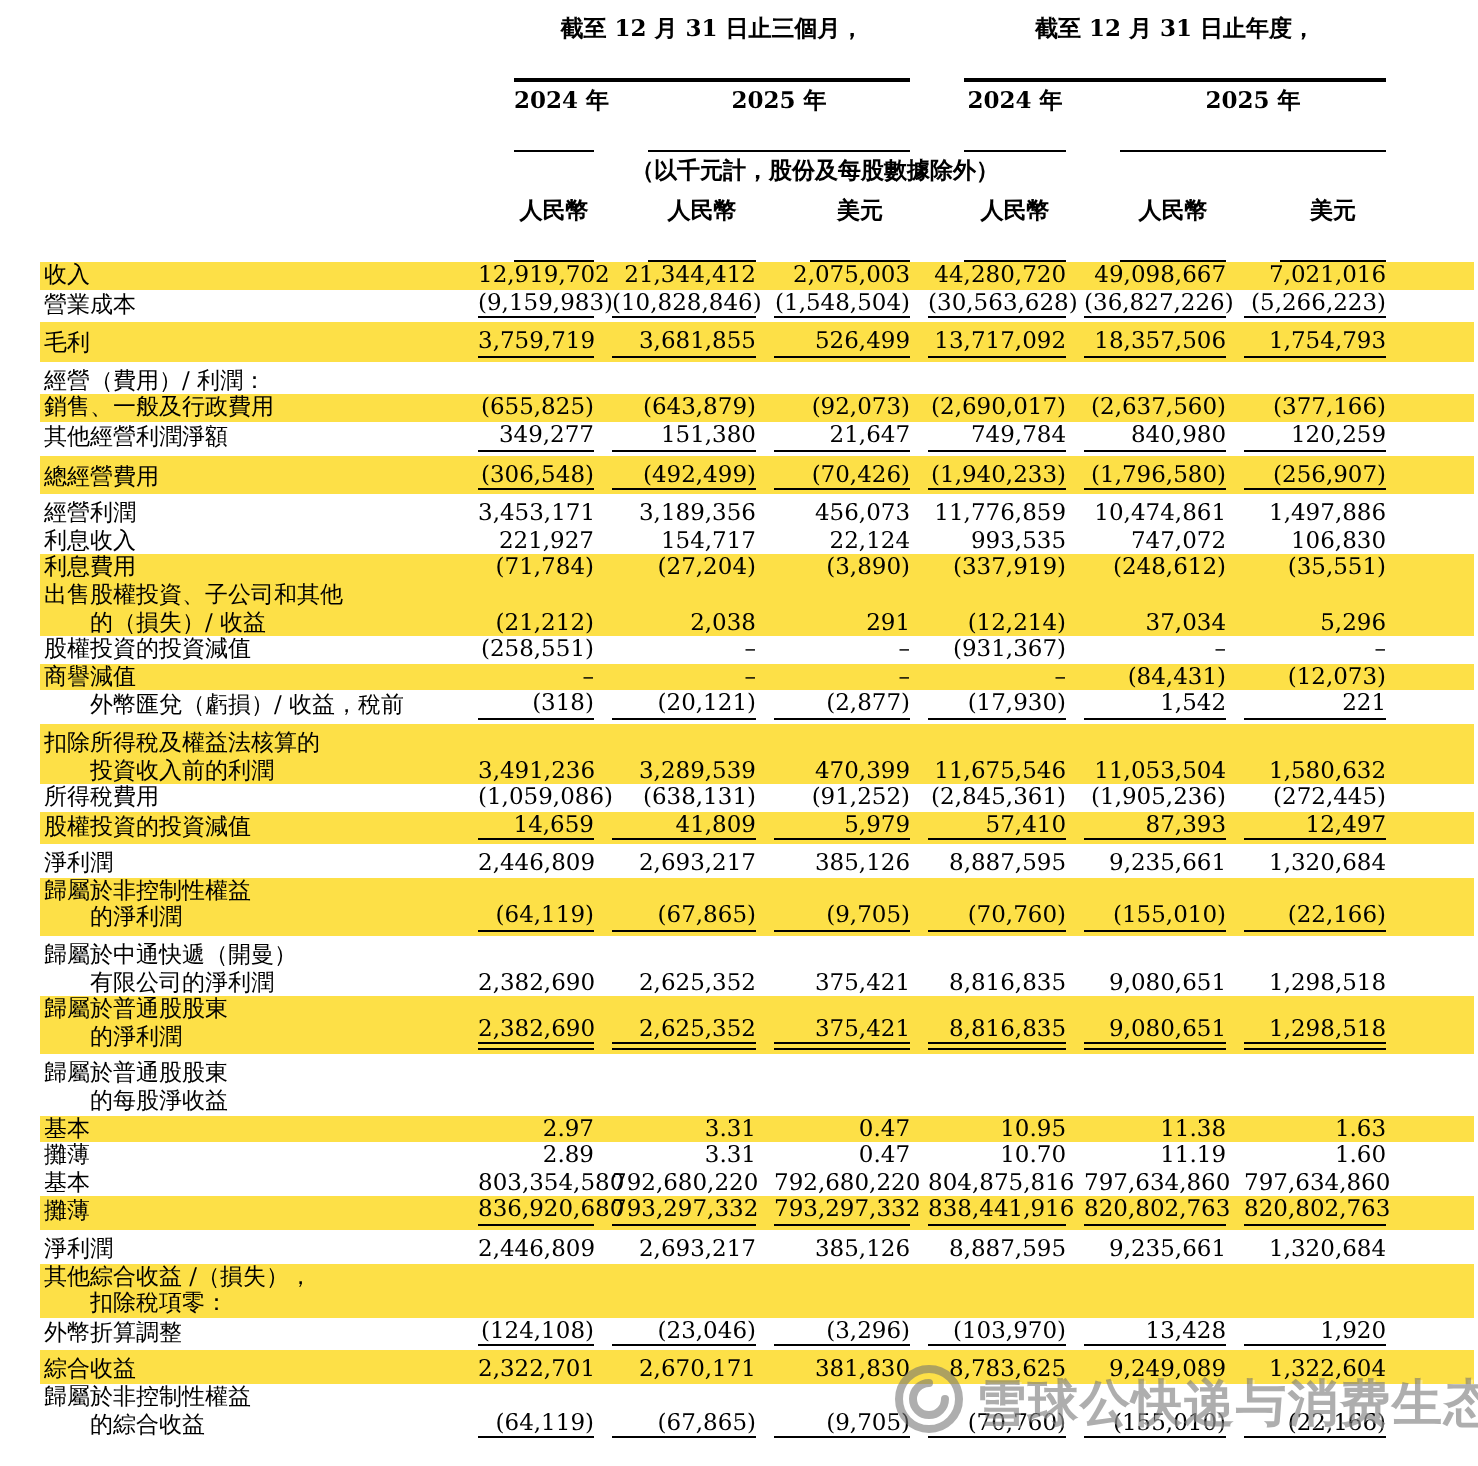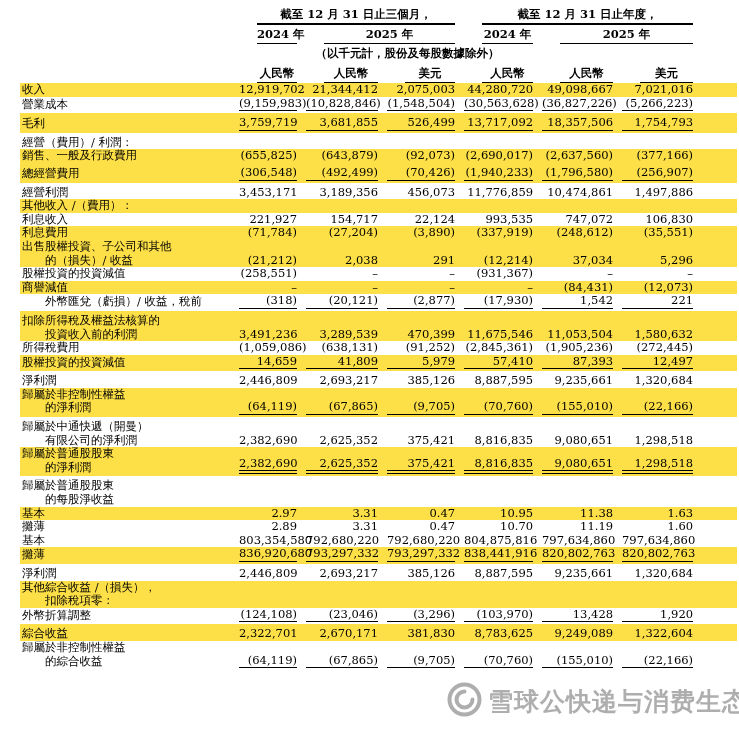--- a/index.html
+++ b/index.html
@@ -1,21 +1,21 @@
 <!DOCTYPE html>
 <html><head>
 <meta charset="utf-8">
 <style>
   html,body{margin:0;padding:0;background:#ffffff;}
   .page{position:relative;width:739px;height:733px;background:#fff;overflow:hidden;
         font-family:"DejaVu Serif","Liberation Serif",serif;color:#000;}
   table{position:absolute;left:20px;top:5px;width:717px;border-collapse:collapse;table-layout:fixed;}
   th,td{padding:0;font-size:11.5px;font-weight:normal;}
   thead th{font-weight:bold;vertical-align:bottom;padding-top:2px;}
-  .hv{text-align:center;margin-left:27px;padding-bottom:1px;border-bottom:2px solid #000;white-space:nowrap;}
+  .hv{text-align:center;margin-left:27px;padding-bottom:17px;border-bottom:2px solid #000;white-space:nowrap;}
   .hv2{border-bottom:1.6px solid #000;}
   .note-cell{font-weight:bold;text-align:center;padding:2px 0 3px 58px;white-space:nowrap;}
   tbody td{line-height:13.6px;vertical-align:bottom;}
   tbody tr.shade{background:#fde047;}
   td.lbl div{white-space:nowrap;padding-left:2px;}
   td.lbl div.ind{padding-left:25px;}
   td.num{text-align:right;}
   td.num .v{margin-left:9px;min-height:13.6px;}
   tr.rule-s td.num .v{border-bottom:1.5px solid #000;}
   tr.rule-s td{padding-bottom:2px;}
@@ -211,20 +211,44 @@
             <div class="v">(2,690,017)</div>
           </td>
           <td class="num">
             <div class="v">(2,637,560)</div>
           </td>
           <td class="num">
             <div class="v">(377,166)</div>
           </td>
           <td></td>
         </tr>
+        <tr class="rule-s">
+          <td class="lbl">
+            <div>其他經營利潤淨額</div>
+          </td>
+          <td class="num">
+            <div class="v">349,277</div>
+          </td>
+          <td class="num">
+            <div class="v">151,380</div>
+          </td>
+          <td class="num">
+            <div class="v">21,647</div>
+          </td>
+          <td class="num">
+            <div class="v">749,784</div>
+          </td>
+          <td class="num">
+            <div class="v">840,980</div>
+          </td>
+          <td class="num">
+            <div class="v">120,259</div>
+          </td>
+          <td></td>
+        </tr>
         <tr class="shade rule-s after-rule">
           <td class="lbl">
             <div>總經營費用</div>
           </td>
           <td class="num">
             <div class="v">(306,548)</div>
           </td>
           <td class="num">
             <div class="v">(492,499)</div>
           </td>
@@ -256,44 +280,20 @@
             <div class="v">456,073</div>
           </td>
           <td class="num">
             <div class="v">11,776,859</div>
           </td>
           <td class="num">
             <div class="v">10,474,861</div>
           </td>
           <td class="num">
             <div class="v">1,497,886</div>
-          </td>
-          <td></td>
-        </tr>
-        <tr class="shade">
-          <td class="lbl">
-            <div>其他收入 /（費用）：</div>
-          </td>
-          <td class="num">
-            <div class="v" style="border-bottom: none;"></div>
-          </td>
-          <td class="num">
-            <div class="v" style="border-bottom: none;"></div>
-          </td>
-          <td class="num">
-            <div class="v" style="border-bottom: none;"></div>
-          </td>
-          <td class="num">
-            <div class="v" style="border-bottom: none;"></div>
-          </td>
-          <td class="num">
-            <div class="v" style="border-bottom: none;"></div>
-          </td>
-          <td class="num">
-            <div class="v" style="border-bottom: none;"></div>
           </td>
           <td></td>
         </tr>
         <tr class="">
           <td class="lbl">
             <div>利息收入</div>
           </td>
           <td class="num">
             <div class="v">221,927</div>
           </td>

